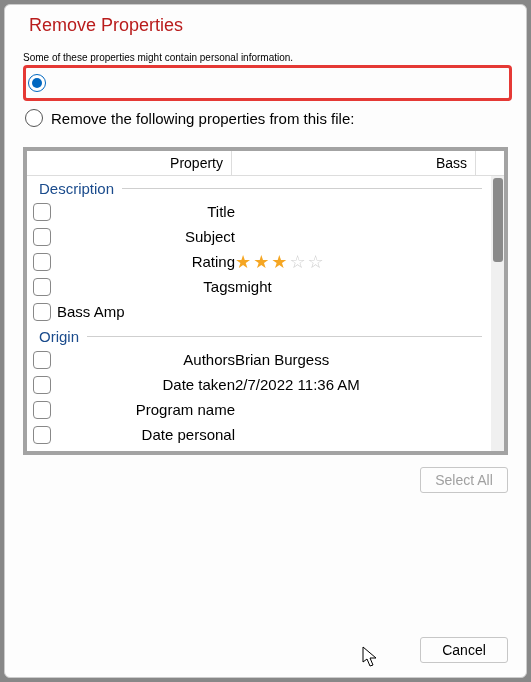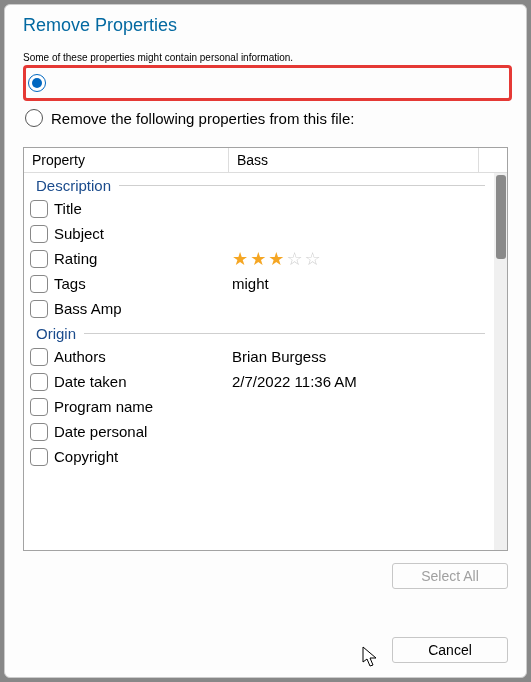--- a/index.html
+++ b/index.html
@@ -22,23 +22,23 @@
       left: 4px;
       right: 4px;
       bottom: 4px;
       background: #fdfdfd;
       border: 1px solid #ccc;
       border-radius: 6px;
       display: flex;
       flex-direction: column;
     }
     .titlebar {
-      padding: 10px 14px 8px 18px;
+      padding: 10px 14px 8px 24px;
       font-size: 18px;
-      color: #0369a1;
+      color: #b91c1c;
     }
     .content {
       padding: 8px 18px 0 18px;
       flex: 1;
       display: flex;
       flex-direction: column;
     }
     .intro {
       font-size: 10px;
       color: #000;
@@ -85,26 +85,27 @@
       content: "";
       position: absolute;
       top: 3px;
       left: 3px;
       width: 10px;
       height: 10px;
       background: #0067c0;
       border-radius: 50%;
     }
     .list-container {
-      border: 1px solid #a3a3a3;
+      border: 4px solid #a3a3a3;
       margin-top: 12px;
-      height: 404px;
+      height: 308px;
       background: #fff;
       display: flex;
       flex-direction: column;
+      text-align: right;
     }
     .list-header {
       display: flex;
       border-bottom: 1px solid #ddd;
     }
     .col-prop {
       width: 205px;
       padding: 4px 8px;
       border-right: 1px solid #ddd;
       font-size: 14px;
@@ -193,21 +194,21 @@
     .star-empty { color: #cfcfcf; }
     .select-all-row {
       display: flex;
       justify-content: flex-end;
       padding: 12px 0 8px 0;
     }
     .btn {
       font-family: inherit;
       font-size: 14px;
       padding: 4px 1px;
-      width: 116px;
+      width: 88px;
       border: 1px solid #c7c7c7;
       border-radius: 3px;
       background: #fdfdfd;
       cursor: pointer;
     }
     .btn-default {
       border-color: #0067c0;
       box-shadow: 0 0 0 1px #0067c0 inset;
     }
     .btn-disabled {

